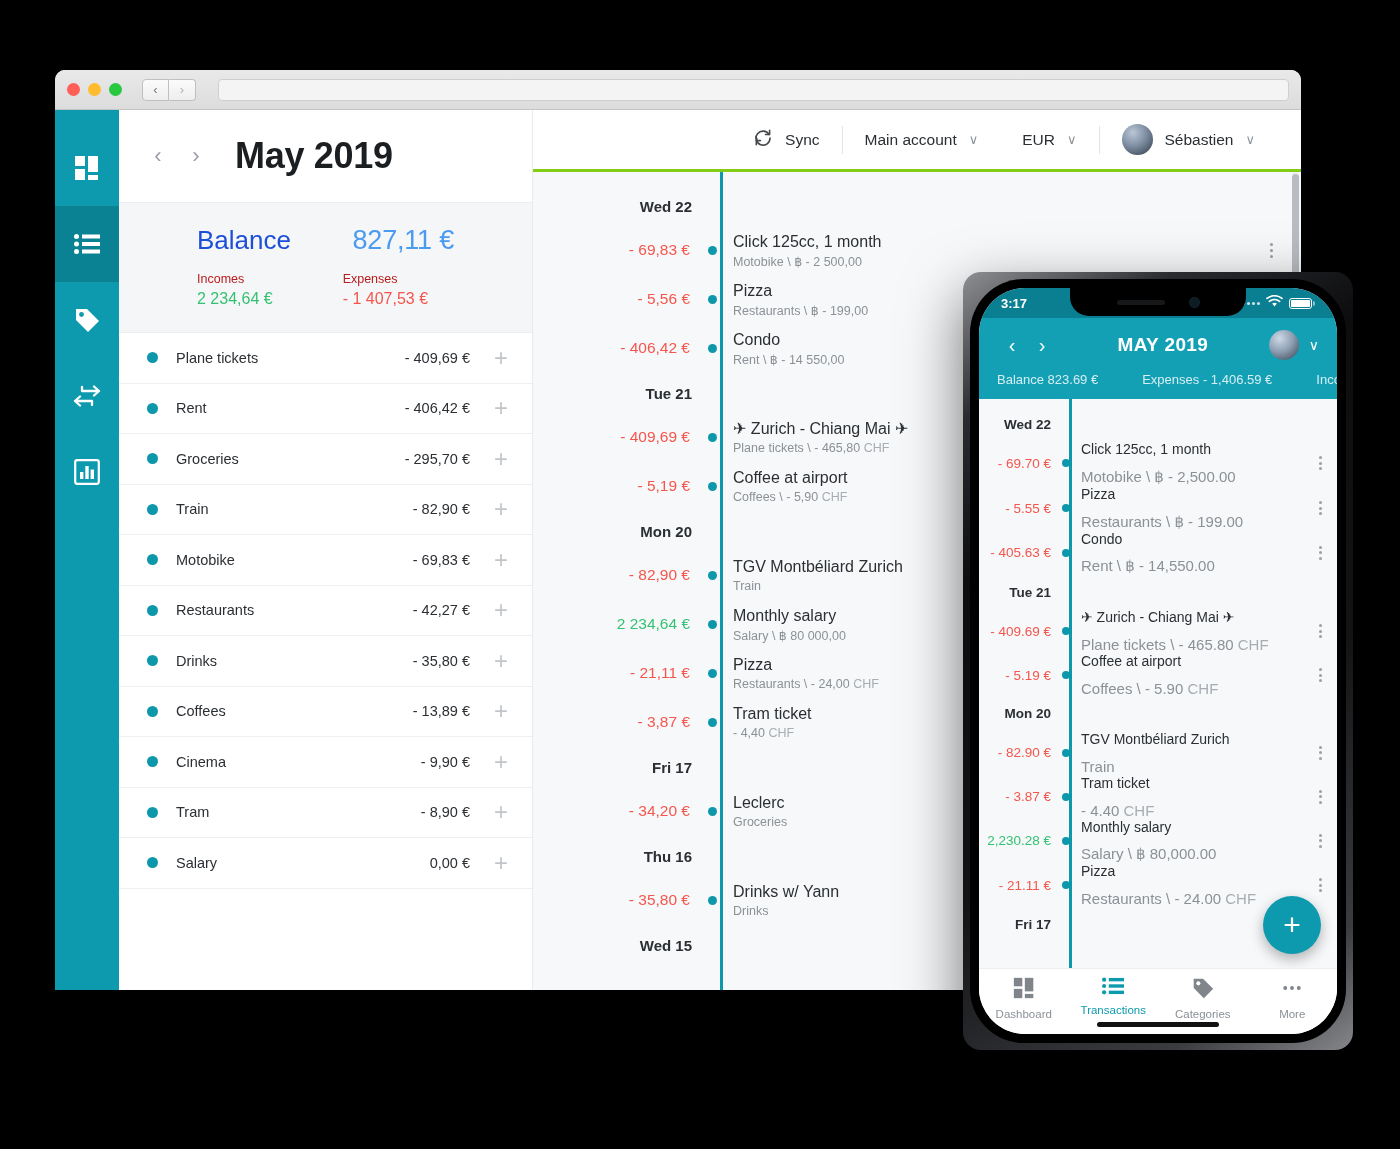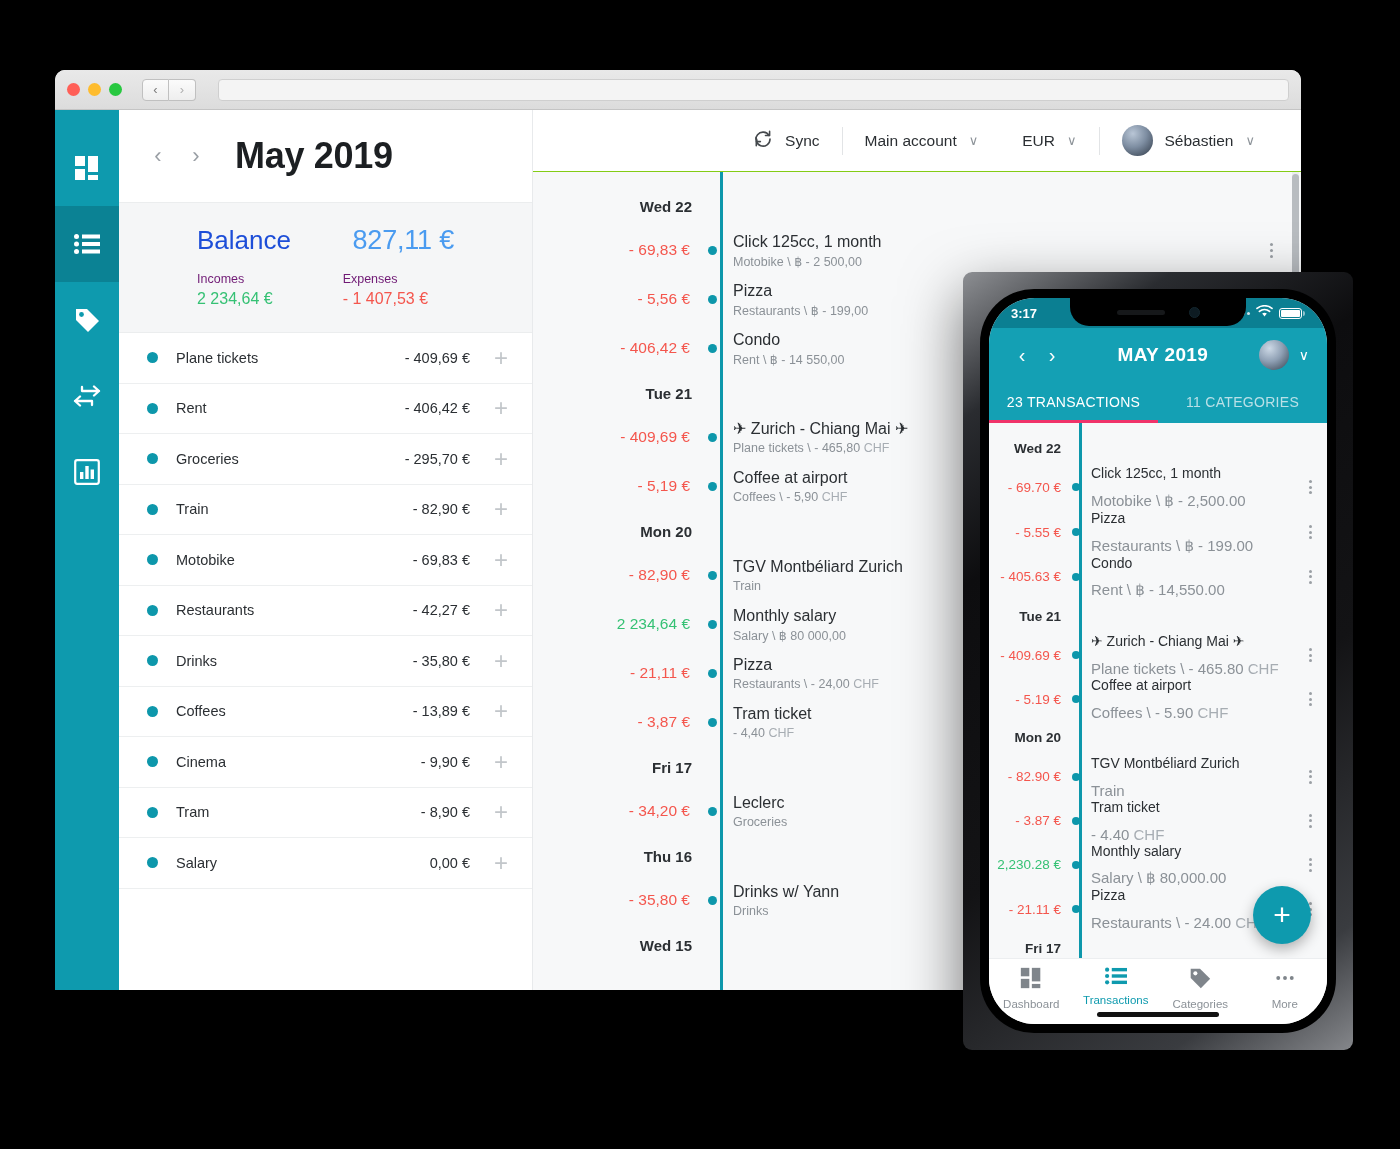--- a/index.html
+++ b/index.html
@@ -58,21 +58,21 @@
   .arrow-btn {
     width: 34px; height: 34px; display:flex; align-items:center; justify-content:center;
     color:#9a9fa5; font-size: 22px; font-weight: 300; cursor:pointer; line-height:1;
   }
   .month-title { font-size: 36px; font-weight: bold; color:#1c1f22; margin-left: 18px; letter-spacing:-0.3px;}
   .balance-box { background:#f5f6f7; padding: 22px 0 24px 0; border-top:1px solid #ebedee; border-bottom:1px solid #ebedee;}
   .bal-row { display:flex; align-items:baseline; padding: 0 78px 0 78px; }
   .bal-label { font-size: 26px; color:#1d4ed8; }
   .bal-value { font-size: 27px; color:#4a9bf0; margin-left: auto; letter-spacing:-0.2px;}
   .sub-row { display:flex; padding: 16px 78px 0 78px; gap: 70px; }
-  .sub-col .cap { font-size: 12.5px; color:#701a75; margin-bottom: 4px;}
+  .sub-col .cap { font-size: 12.5px; color:#b91c1c; margin-bottom: 4px;}
   .sub-col .val { font-size: 16px; }
   .val.income { color:#35c174; }
   .val.expense { color:#f4564d; }
 
   .cat-list { flex:1; overflow:hidden; }
   .cat-row {
     height: 50.5px; display:flex; align-items:center; padding: 0 0 0 28px;
     border-bottom: 1px solid #edeff0;
   }
   .cat-bullet { width: 11px; height: 11px; border-radius:50%; background:#0d97ab; flex-shrink:0;}
@@ -80,21 +80,21 @@
   .cat-amount { margin-left:auto; font-size: 14.5px; color:#2b2f33; }
   .cat-plus {
     width: 62px; display:flex; align-items:center; justify-content:center;
     color:#c2c6ca; font-size: 24px; font-weight: 300; line-height:1; cursor:pointer;
   }
 
   
   .rightpanel { flex:1; background:#f7f8f9; position:relative; display:flex; flex-direction:column; }
   .topbar {
     height: 62px; background:#fff; display:flex; align-items:center; justify-content:flex-end;
-    padding-right: 24px; gap: 0; border-bottom:1px solid #84cc16;
+    padding-right: 24px; gap: 0; border-bottom:3px solid #84cc16;
   }
   .tb-item { display:flex; align-items:center; gap: 12px; padding: 0 22px; font-size:15.5px; color:#2b2f33; cursor:pointer;}
   .tb-sep { width:1px; height:28px; background:#e2e4e6; }
   .chev { color:#8d9399; font-size: 13px; }
   .avatar {
     width: 31px; height: 31px; border-radius:50%;
     background: radial-gradient(circle at 35% 28%, #b9c6d6 0%, #7e8ea2 45%, #2d3744 100%);
     flex-shrink:0;
   }
   .sync-icon { color:#45494d; }
@@ -129,22 +129,22 @@
     position:absolute; right: 2px; top: 64px; width: 7px; height: 300px;
     background:#b8bcc0; border-radius: 4px;
   }
   .dscroll-track { position:absolute; right: 2px; top: 62px; bottom:0; width:7px; background:#eceef0; }
 
   
   .phone {
     position:absolute; left: 963px; top: 272px;
     width: 390px; height: 778px;
     background: linear-gradient(145deg,#8d8f93 0%,#2a2c30 14%,#0d0d0f 30%, #131315 60%, #3a3c40 88%, #85878b 100%);
-    border-radius: 9px;
-    padding: 17px;
+    border-radius: 18px;
+    padding: 7px;
     box-shadow: 0 22px 60px rgba(0,0,0,.55);
   }
   .phone-inner {
     width:100%; height:100%; background:#000; border-radius: 54px; padding: 9px;
     position:relative;
   }
   .screen {
     width:100%; height:100%; background:#f7f8f9; border-radius: 46px; overflow:hidden;
     position:relative; display:flex; flex-direction:column;
   }
@@ -611,24 +611,25 @@
         </div>
 
         <div class="ph-header">
           <div class="ph-navrow">
             <span class="ph-arrow">‹</span>
             <span class="ph-arrow">›</span>
             <span class="ph-month">MAY 2019</span>
             <span class="ph-avatar"></span>
             <span class="ph-chev">∨</span>
           </div>
-          <div class="ph-tabs" id="ph-tabs">
-              <div class="ph-tab active">23 TRANSACTIONS</div>
-              <div class="ph-tab inactive">11 CATEGORIES</div>
-            </div>
+          <div class="ph-stats">
+            <span>Balance 823.69 €</span>
+            <span>Expenses - 1,406.59 €</span>
+            <span>Inco</span>
+          </div>
         </div>
 
         <div class="ph-list">
           <div class="ph-tline"></div>
           <div id="ph-tx">
               <div>
                 <div class="ph-day">Wed 22</div>
                 <div class="ph-tx">
                   <span class="ph-amt neg">- 69.70 €</span>
                   <span class="ph-node">

